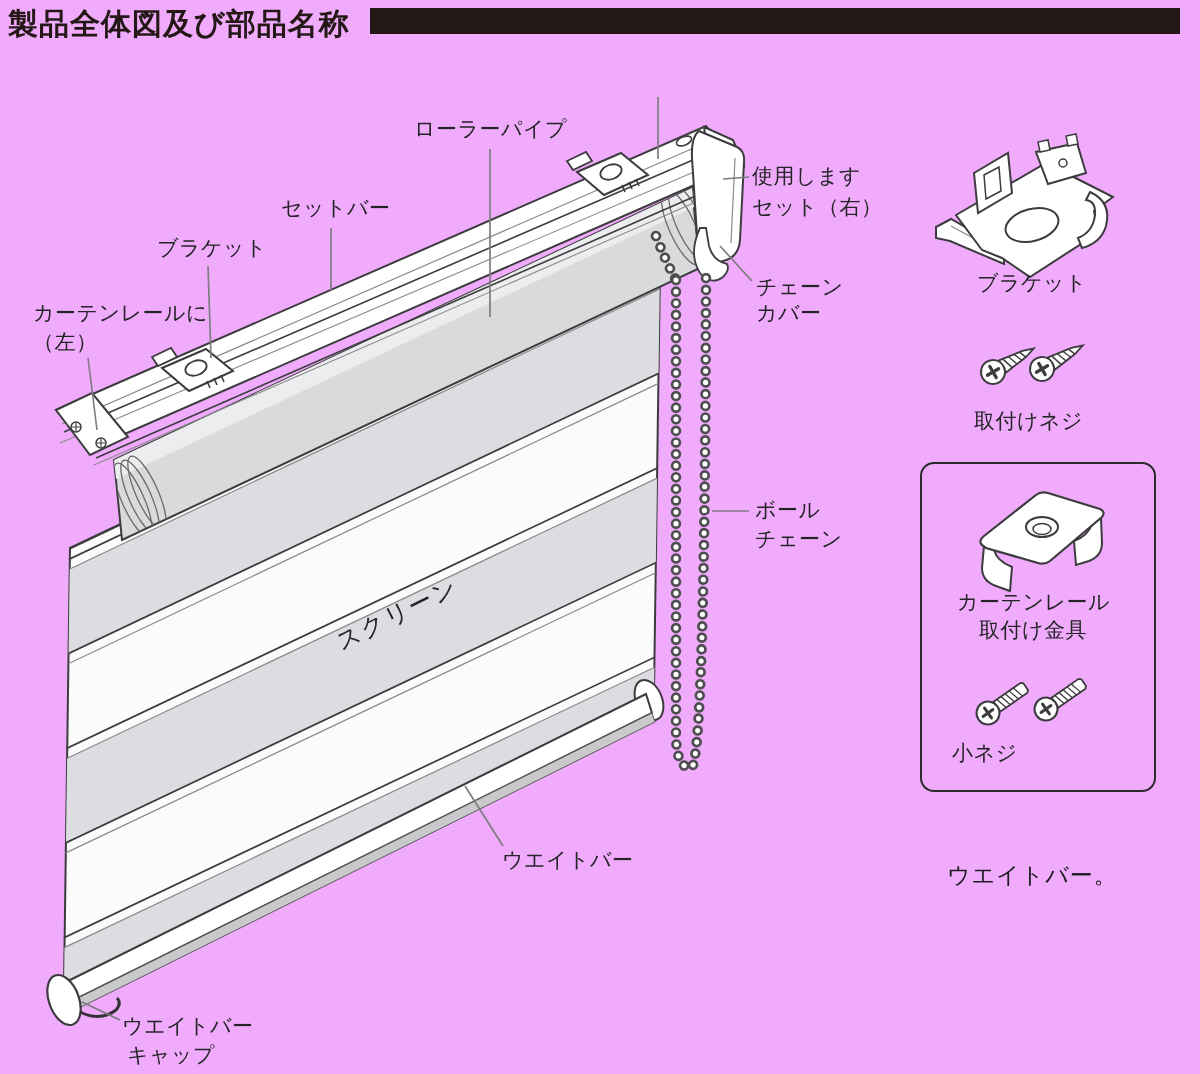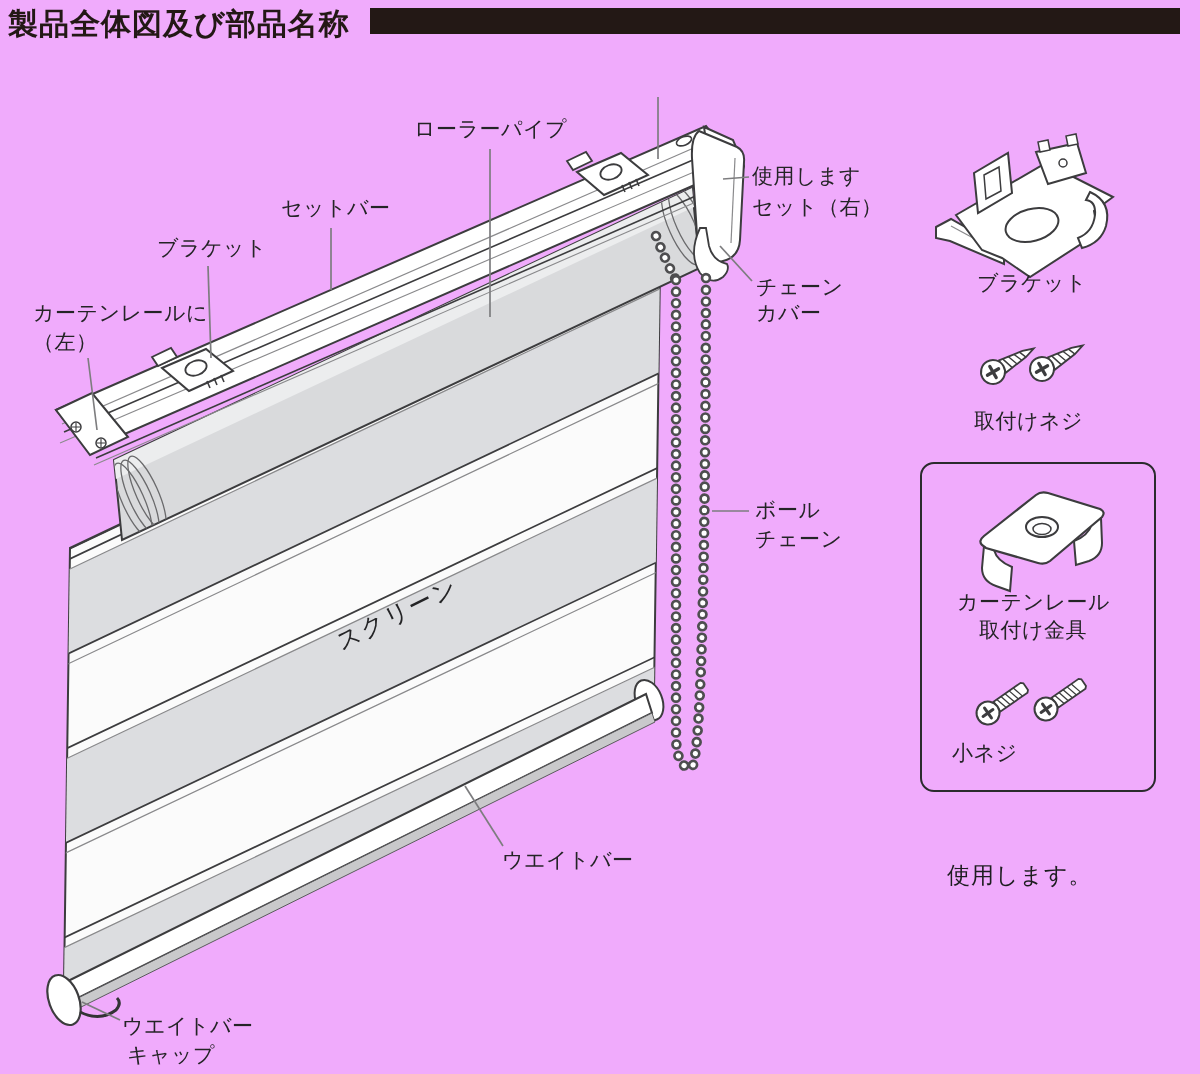--- a/index.html
+++ b/index.html
@@ -190,15 +190,15 @@
   <div class="abs lbl" style="left:127px;top:1043px;">キャップ</div>
 
   <div class="abs lbl" style="left:977px;top:271px;">ブラケット</div>
   <div class="abs lbl" style="left:974px;top:409px;">取付けネジ</div>
 
   <div class="abs" id="kit-box" style="left:920px;top:462px;width:232px;height:326px;"></div>
   <div class="abs lbl" style="left:957px;top:590px;">カーテンレール</div>
   <div class="abs lbl" style="left:979px;top:618px;">取付け金具</div>
   <div class="abs lbl" style="left:952px;top:743px;font-family:Liberation Mono, monospace;">小ネジ</div>
 
-  <div class="abs note" style="left:947px;top:860px;">使用します。</div>
+  <div class="abs note" style="left:947px;top:860px;">ウエイトバー。</div>
 
 </div>
 
 </body></html>

